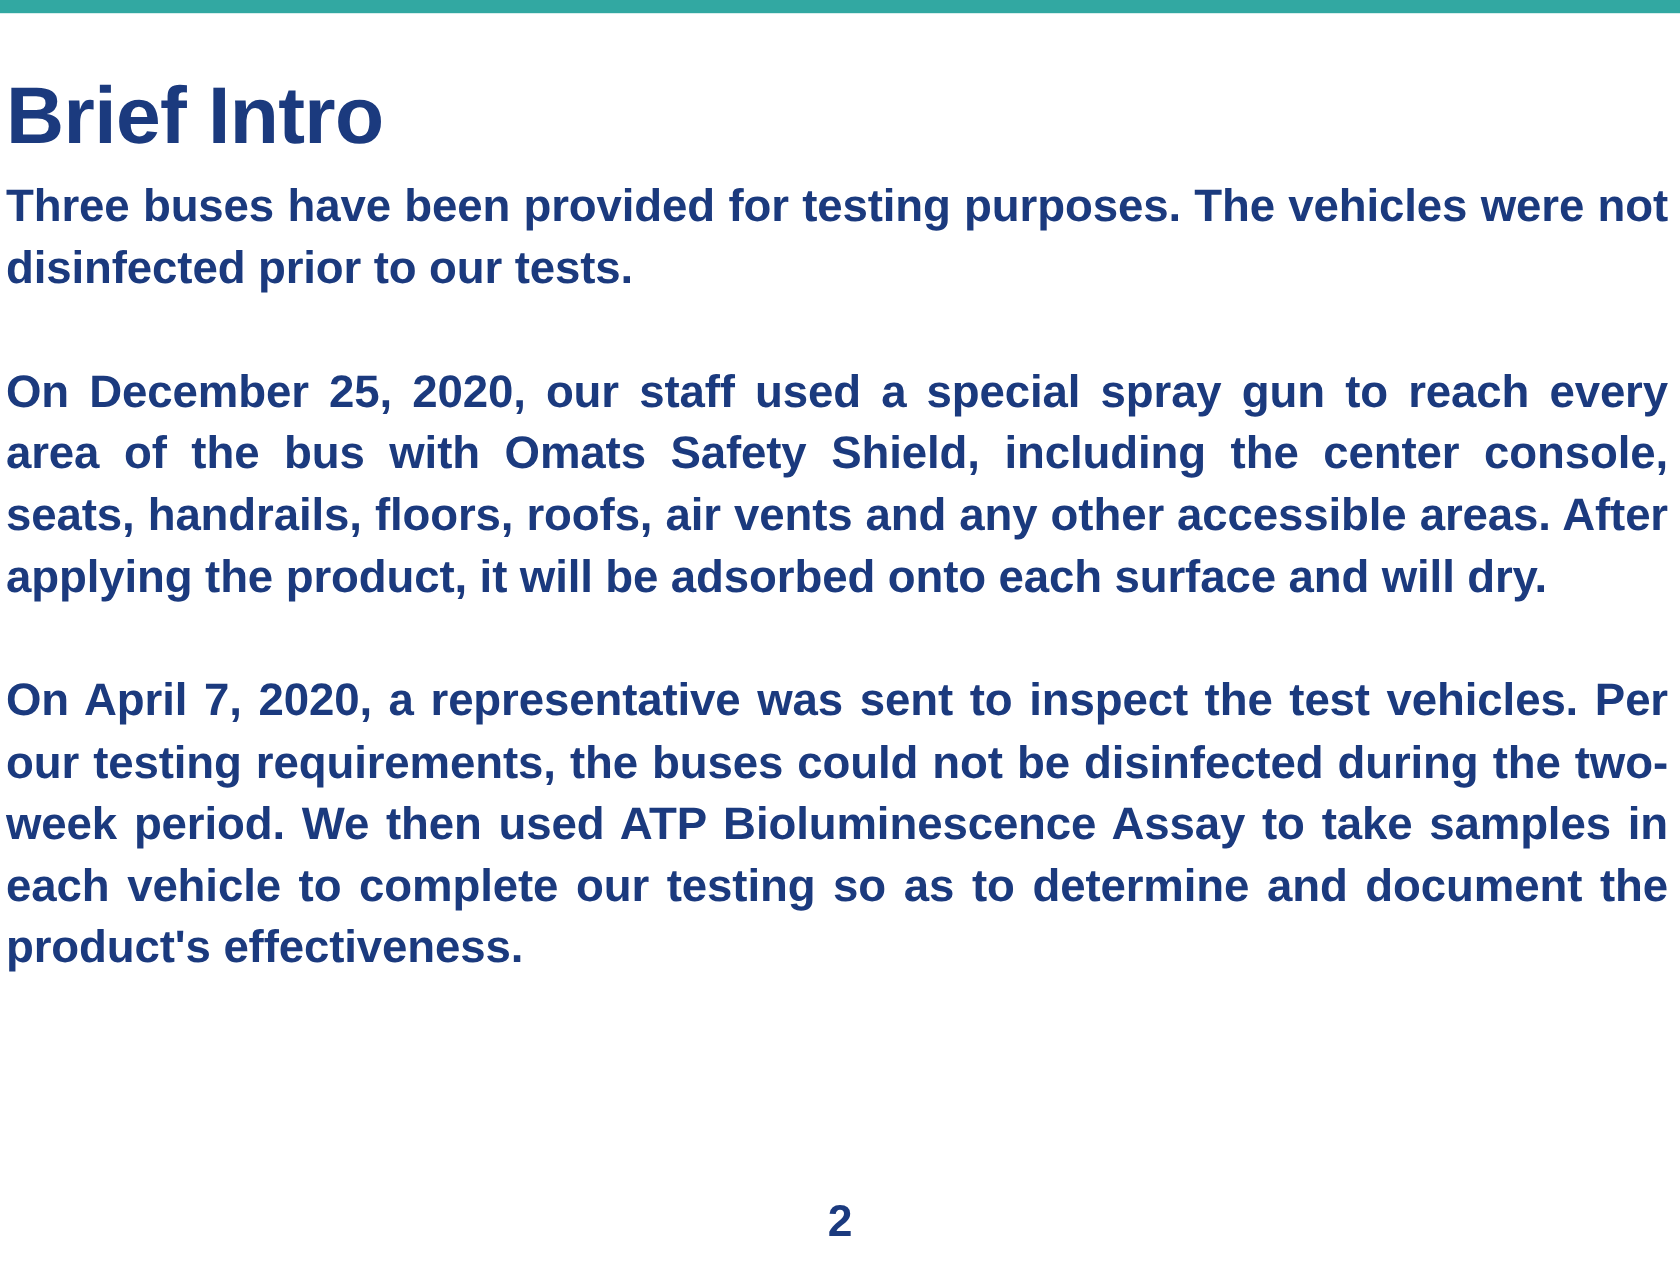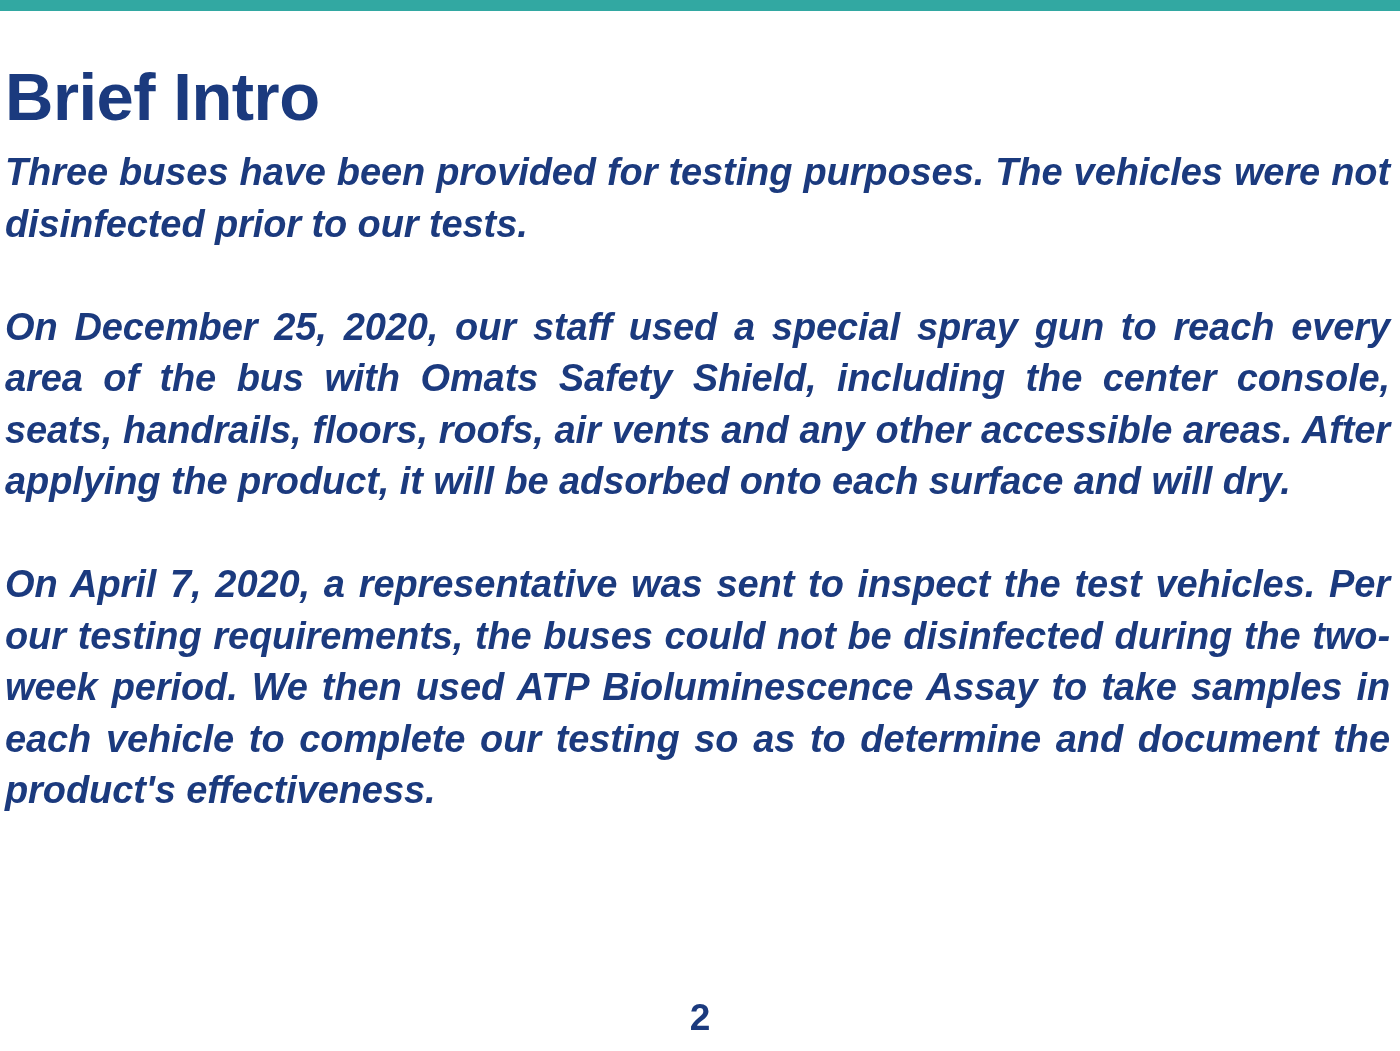--- a/index.html
+++ b/index.html
@@ -56,21 +56,20 @@
   .body-copy {
     margin: 0;
     padding: 0;
     font-size: 38px;
     line-height: 51.5px;
     color: #1B3A7E;
     text-align: justify;
     text-justify: inter-word;
     font-weight: 600;
     letter-spacing: -0.1px;
-    font-style: italic;
   }
 
   .para {
     margin: 0 0 0 0;
     padding: 0;
   }
 
   .para.first {
     margin-top: 13px;
   }

